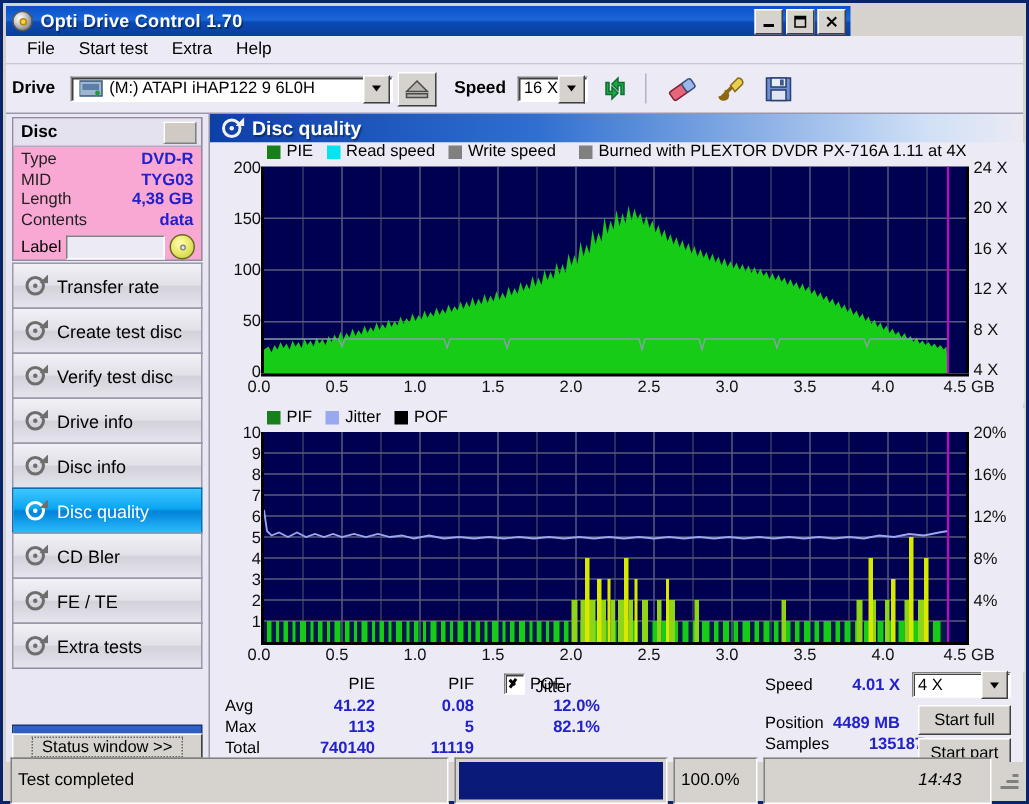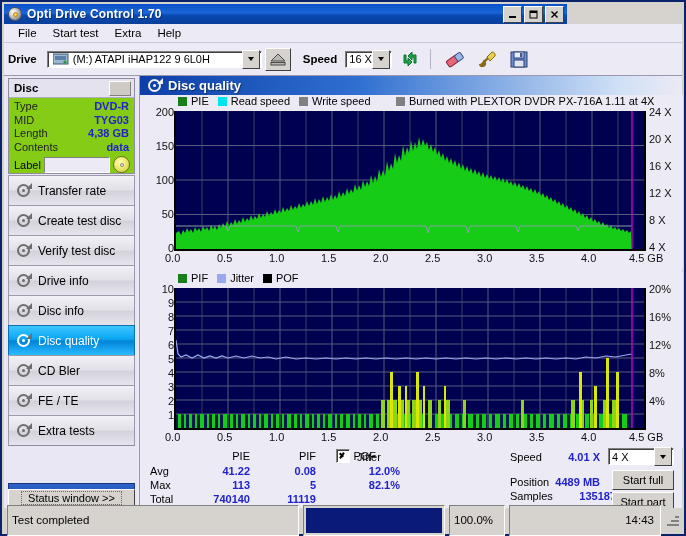--- a/index.html
+++ b/index.html
@@ -30,21 +30,21 @@
   .combo .arrow{width:16px;height:17px;margin:0 1px 0 0;background:#d6d3ce;border:1px solid;border-color:#fff #404040 #404040 #fff;display:flex;align-items:center;justify-content:center;flex:none;}
   .drvcombo{width:215px;margin-left:2px;}
   .spdcombo{width:47px;}
   .tri{width:0;height:0;border-left:3px solid transparent;border-right:3px solid transparent;border-top:4px solid #000;}
   .drv-ico{width:16px;height:14px;flex:none;position:relative;margin-left:2px;}
   .tbtn{width:26px;height:24px;background:#eceaf4;border:1px solid transparent;display:flex;align-items:center;justify-content:center;margin-left:4px;}
   .tsep{width:1px;height:20px;background:#b5b2c2;margin:0 6px;}
   .eject{width:24px;height:21px;background:#d6d3ce;border:1px solid;border-color:#fff #404040 #404040 #fff;display:flex;align-items:center;justify-content:center;margin-left:3px;}
   
   .side{position:absolute;left:2px;top:74px;width:135px;height:434px;background:#e9e7f3;}
-  .discbox{position:absolute;left:4px;top:2px;width:127px;height:96px;background:#84cc16;border:1px solid #8f8ca0;box-sizing:border-box;}
+  .discbox{position:absolute;left:4px;top:2px;width:127px;height:96px;background:#f9a8d4;border:1px solid #8f8ca0;box-sizing:border-box;}
   .disc-hdr{height:18px;background:#e4e2ee;border-bottom:1px solid #b0adc0;display:flex;align-items:center;padding-left:5px;font-weight:bold;font-size:11.5px;position:relative;}
   .disc-sq{position:absolute;right:3px;top:2px;width:20px;height:13px;background:#cfcbc4;border:1px solid;border-color:#fff #808080 #808080 #fff;}
   .disc-row{display:flex;justify-content:space-between;padding:0 5px;font-size:11px;line-height:13.5px;}
   .disc-row .k{color:#222;}
   .disc-row .v{color:#2222cc;font-weight:bold;}
   .labelrow{display:flex;align-items:center;gap:3px;padding:2px 4px 0 5px;}
   .labelrow .lk{font-size:11px;}
   .lblinput{flex:1;height:14px;background:#eceaf4;border:1px solid;border-color:#808080 #fff #fff #808080;}
   .cdico{width:17px;height:17px;border-radius:50%;background:radial-gradient(circle at 40% 35%,#ffffb0 0%,#eaea6e 45%,#c9c93a 100%);border:1px solid #6b6b20;position:relative;box-sizing:border-box;}
   .cdico:after{content:"";position:absolute;left:6px;top:6px;width:4px;height:4px;border-radius:50%;background:#eceaf4;border:1px solid #888;box-sizing:border-box;}
@@ -78,21 +78,21 @@
   .cbx:before{content:"";position:absolute;left:4px;top:2px;width:2px;height:7px;background:#000;transform:rotate(35deg);}
   .pbtn{position:absolute;height:20px;background:#d6d3ce;border:1px solid;border-color:#fff #404040 #404040 #fff;box-sizing:border-box;
     display:flex;align-items:center;justify-content:center;font-size:11px;}
   
   .statusbar{position:absolute;left:2px;bottom:2px;width:678px;height:24px;background:#d6d3ce;display:flex;align-items:center;gap:4px;padding:0 3px;box-sizing:border-box;}
   .sunken{border:1px solid;border-color:#808080 #fff #fff #808080;background:#d6d3ce;height:31px;display:flex;align-items:center;box-sizing:border-box;}
   .sb-msg{flex:0 0 292px;padding-left:4px;font-size:11.5px;}
   .sb-prog{flex:0 0 142px;padding:2px;}
   .sb-prog .bar{height:100%;background:#0a1a78;}
   .sb-pct{flex:0 0 56px;padding-left:4px;font-size:11.5px;}
-  .sb-time{flex:1;justify-content:flex-end;padding-right:6px;font-size:11.5px;}
+  .sb-time{flex:1;justify-content:flex-end;padding-right:19px;font-size:11.5px;font-style:italic;}
   .grip{width:14px;height:14px;position:relative;}
   .grip i{position:absolute;right:0;background:#808080;height:2px;}
 </style>
 </head>
 <body>
 
 <div class="win">
 
   <div class="titlebar">
     <div class="tb-icon">
@@ -313,21 +313,21 @@
 
     <div class="chart" style="position:absolute;left:0;top:19px;width:543px;height:174px;">
       <div class="legend" style="left:38px;top:0px;">
         <span class="sw" style="background:#17801a"></span>
         <span>PIE</span>
         <span class="sw" style="background:#00e5f0;margin-left:5px"></span>
         <span>Read speed</span>
         <span class="sw" style="background:#808080;margin-left:5px"></span>
         <span>Write speed</span>
       </div>
-      <div class="legend" style="left:256px;top:0px;">
+      <div class="legend" style="left:246px;top:0px;">
         <span class="sw" style="background:#808080"></span>
         <span>Burned with PLEXTOR DVDR  PX-716A 1.11 at 4X</span>
       </div>
 
       <div class="tick" style="left:6px;top:11px;width:28px;text-align:right;">200</div>
       <div class="tick" style="left:6px;top:45px;width:28px;text-align:right;">150</div>
       <div class="tick" style="left:6px;top:79px;width:28px;text-align:right;">100</div>
       <div class="tick" style="left:6px;top:113px;width:28px;text-align:right;">50</div>
       <div class="tick" style="left:6px;top:147px;width:28px;text-align:right;">0</div>
 

